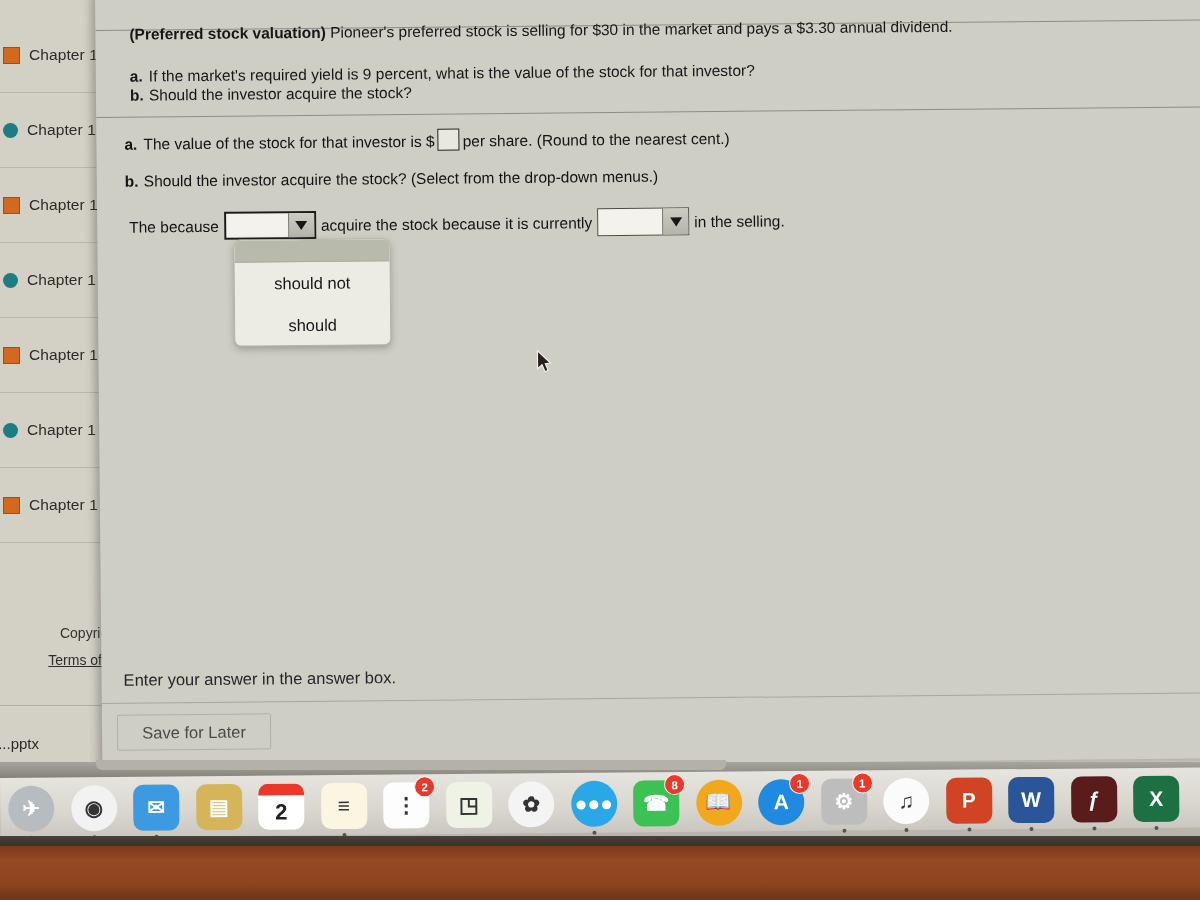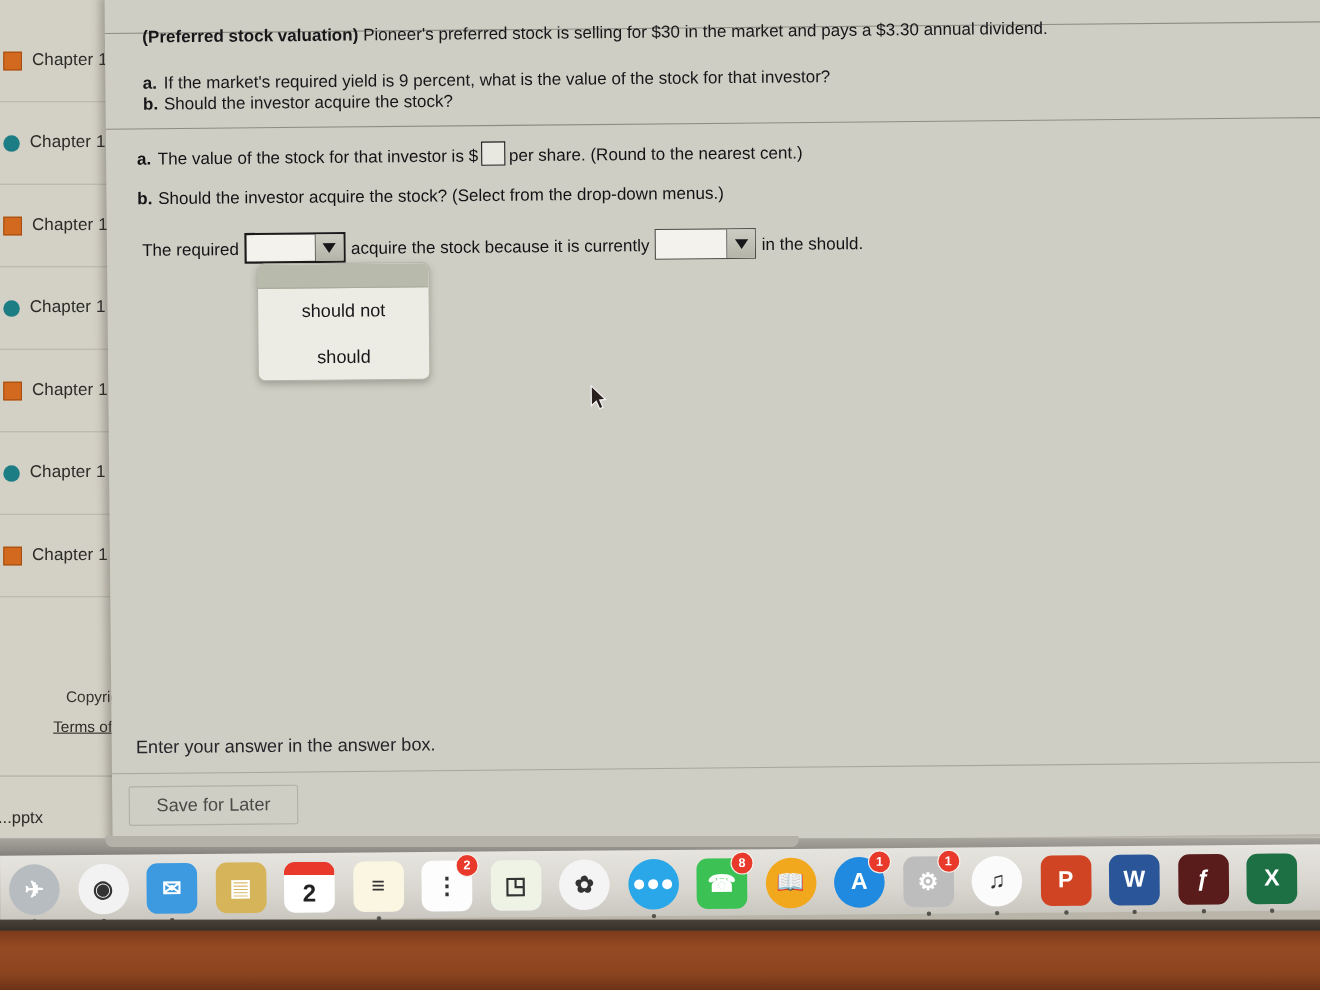--- a/index.html
+++ b/index.html
@@ -249,25 +249,25 @@
 
     <div id="ans-a">
       <span class="sub-letter">a.</span><span>The value of the stock for that investor is $</span><span class="blank-box"></span><span>per share.  (Round to the nearest cent.)</span>
     </div>
 
     <div id="ans-b">
       <span class="sub-letter">b.</span><span>Should the investor acquire the stock?  (Select from the drop-down menus.)</span>
     </div>
 
     <div id="ans-c">
-      <span>The required</span><span class="dropdown focused"><span></span><span class="arrow-btn">
+      <span>The because</span><span class="dropdown focused"><span></span><span class="arrow-btn">
             <span class="tri"></span>
           </span></span><span>acquire the stock because it is currently</span><span class="dropdown"><span></span><span class="arrow-btn">
             <span class="tri"></span>
-          </span></span><span>in the should.</span>
+          </span></span><span>in the selling.</span>
     </div>
 
     <div id="open-menu">
       <div class="menu-head"></div>
       <div class="menu-item">should not</div>
       <div class="menu-item">should</div>
     </div>
 
     <svg id="cursor" width="18" height="26" viewBox="0 0 18 26">
       <polygon points="1,1 1,19 5.5,15 8.5,22 11.5,20.5 8.7,14 14,13.5" fill="#2a1f1f" stroke="#f2f2f2" stroke-width="1.1"></polygon>

